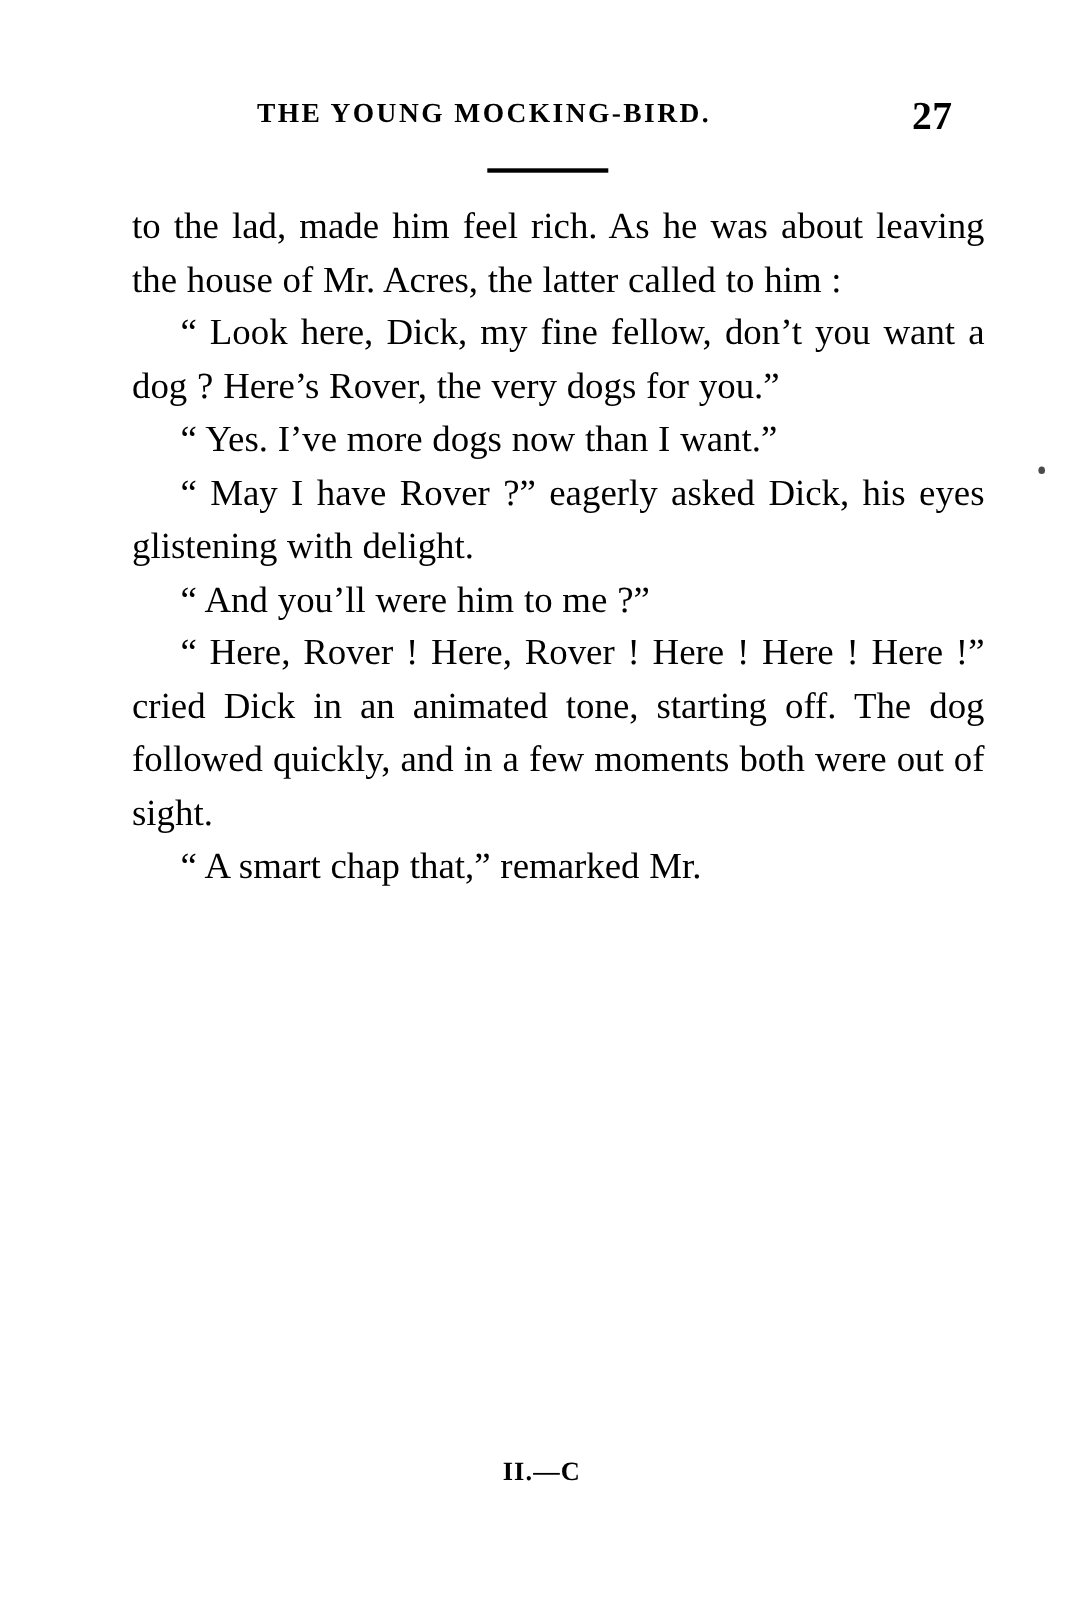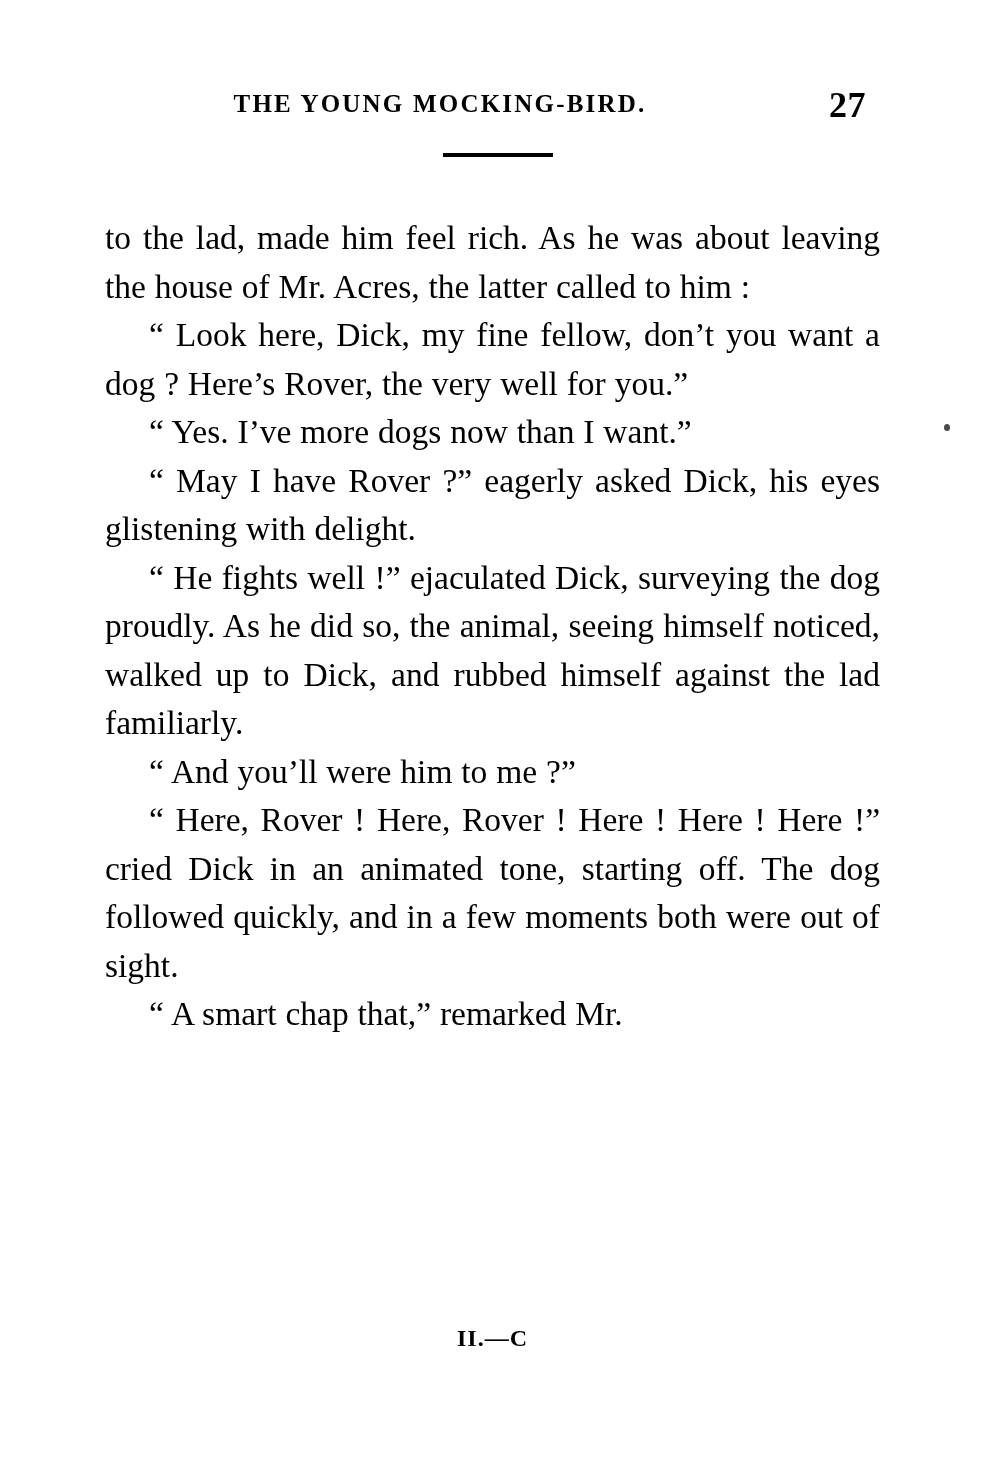--- a/index.html
+++ b/index.html
@@ -59,24 +59,23 @@
     left: 443px;
     top: 153px;
     width: 110px;
     height: 4px;
     background: #000;
   }
 
   
   .body-text {
     position: absolute;
-    left: 105px;
+    left: 120px;
     top: 182px;
     width: 775px;
-    margin-top: 32px;
   }
   .para {
     font-size: 33.5px;
     line-height: 48.5px;
     text-align: justify;
     text-justify: inter-word;
     margin: 0;
     font-weight: 400;
     word-spacing: 0.5px;
   }
@@ -116,24 +115,23 @@
     <div class="running-title">The Young Mocking-Bird.</div>
     <div class="folio">27</div>
   </div>
 
   <div class="rule"></div>
 
   <div class="speck"></div>
 
   <div class="body-text">
     <p class="para">to the lad, made him feel rich.   As he was about leaving the house of Mr. Acres, the latter called to him :</p>
-    <p class="para indent">“ Look here, Dick, my fine fellow, don’t you want a dog ?   Here’s Rover, the very well for you.”</p>
+    <p class="para indent">“ Look here, Dick, my fine fellow, don’t you want a dog ?   Here’s Rover, the very dogs for you.”</p>
     <p class="para indent">“ Yes.  I’ve more dogs now than I want.”</p>
     <p class="para indent">“ May I have Rover ?” eagerly asked Dick, his eyes glistening with delight.</p>
-    <p class="para indent">“ He fights well !” ejaculated Dick, surveying the dog proudly.   As he did so, the animal, seeing himself noticed, walked up to Dick, and rubbed himself against the lad familiarly.</p>
     <p class="para indent">“ And you’ll were him to me ?”</p>
     <p class="para indent">“ Here, Rover !   Here, Rover !  Here ! Here ! Here !” cried Dick in an animated tone, starting off.   The dog followed quickly, and in a few moments both were out of sight.</p>
     <p class="para indent">“ A smart chap that,” remarked Mr.</p>
   </div>
 
   <div class="signature">II.—C</div>
 
 </div>
 
 </body></html>

